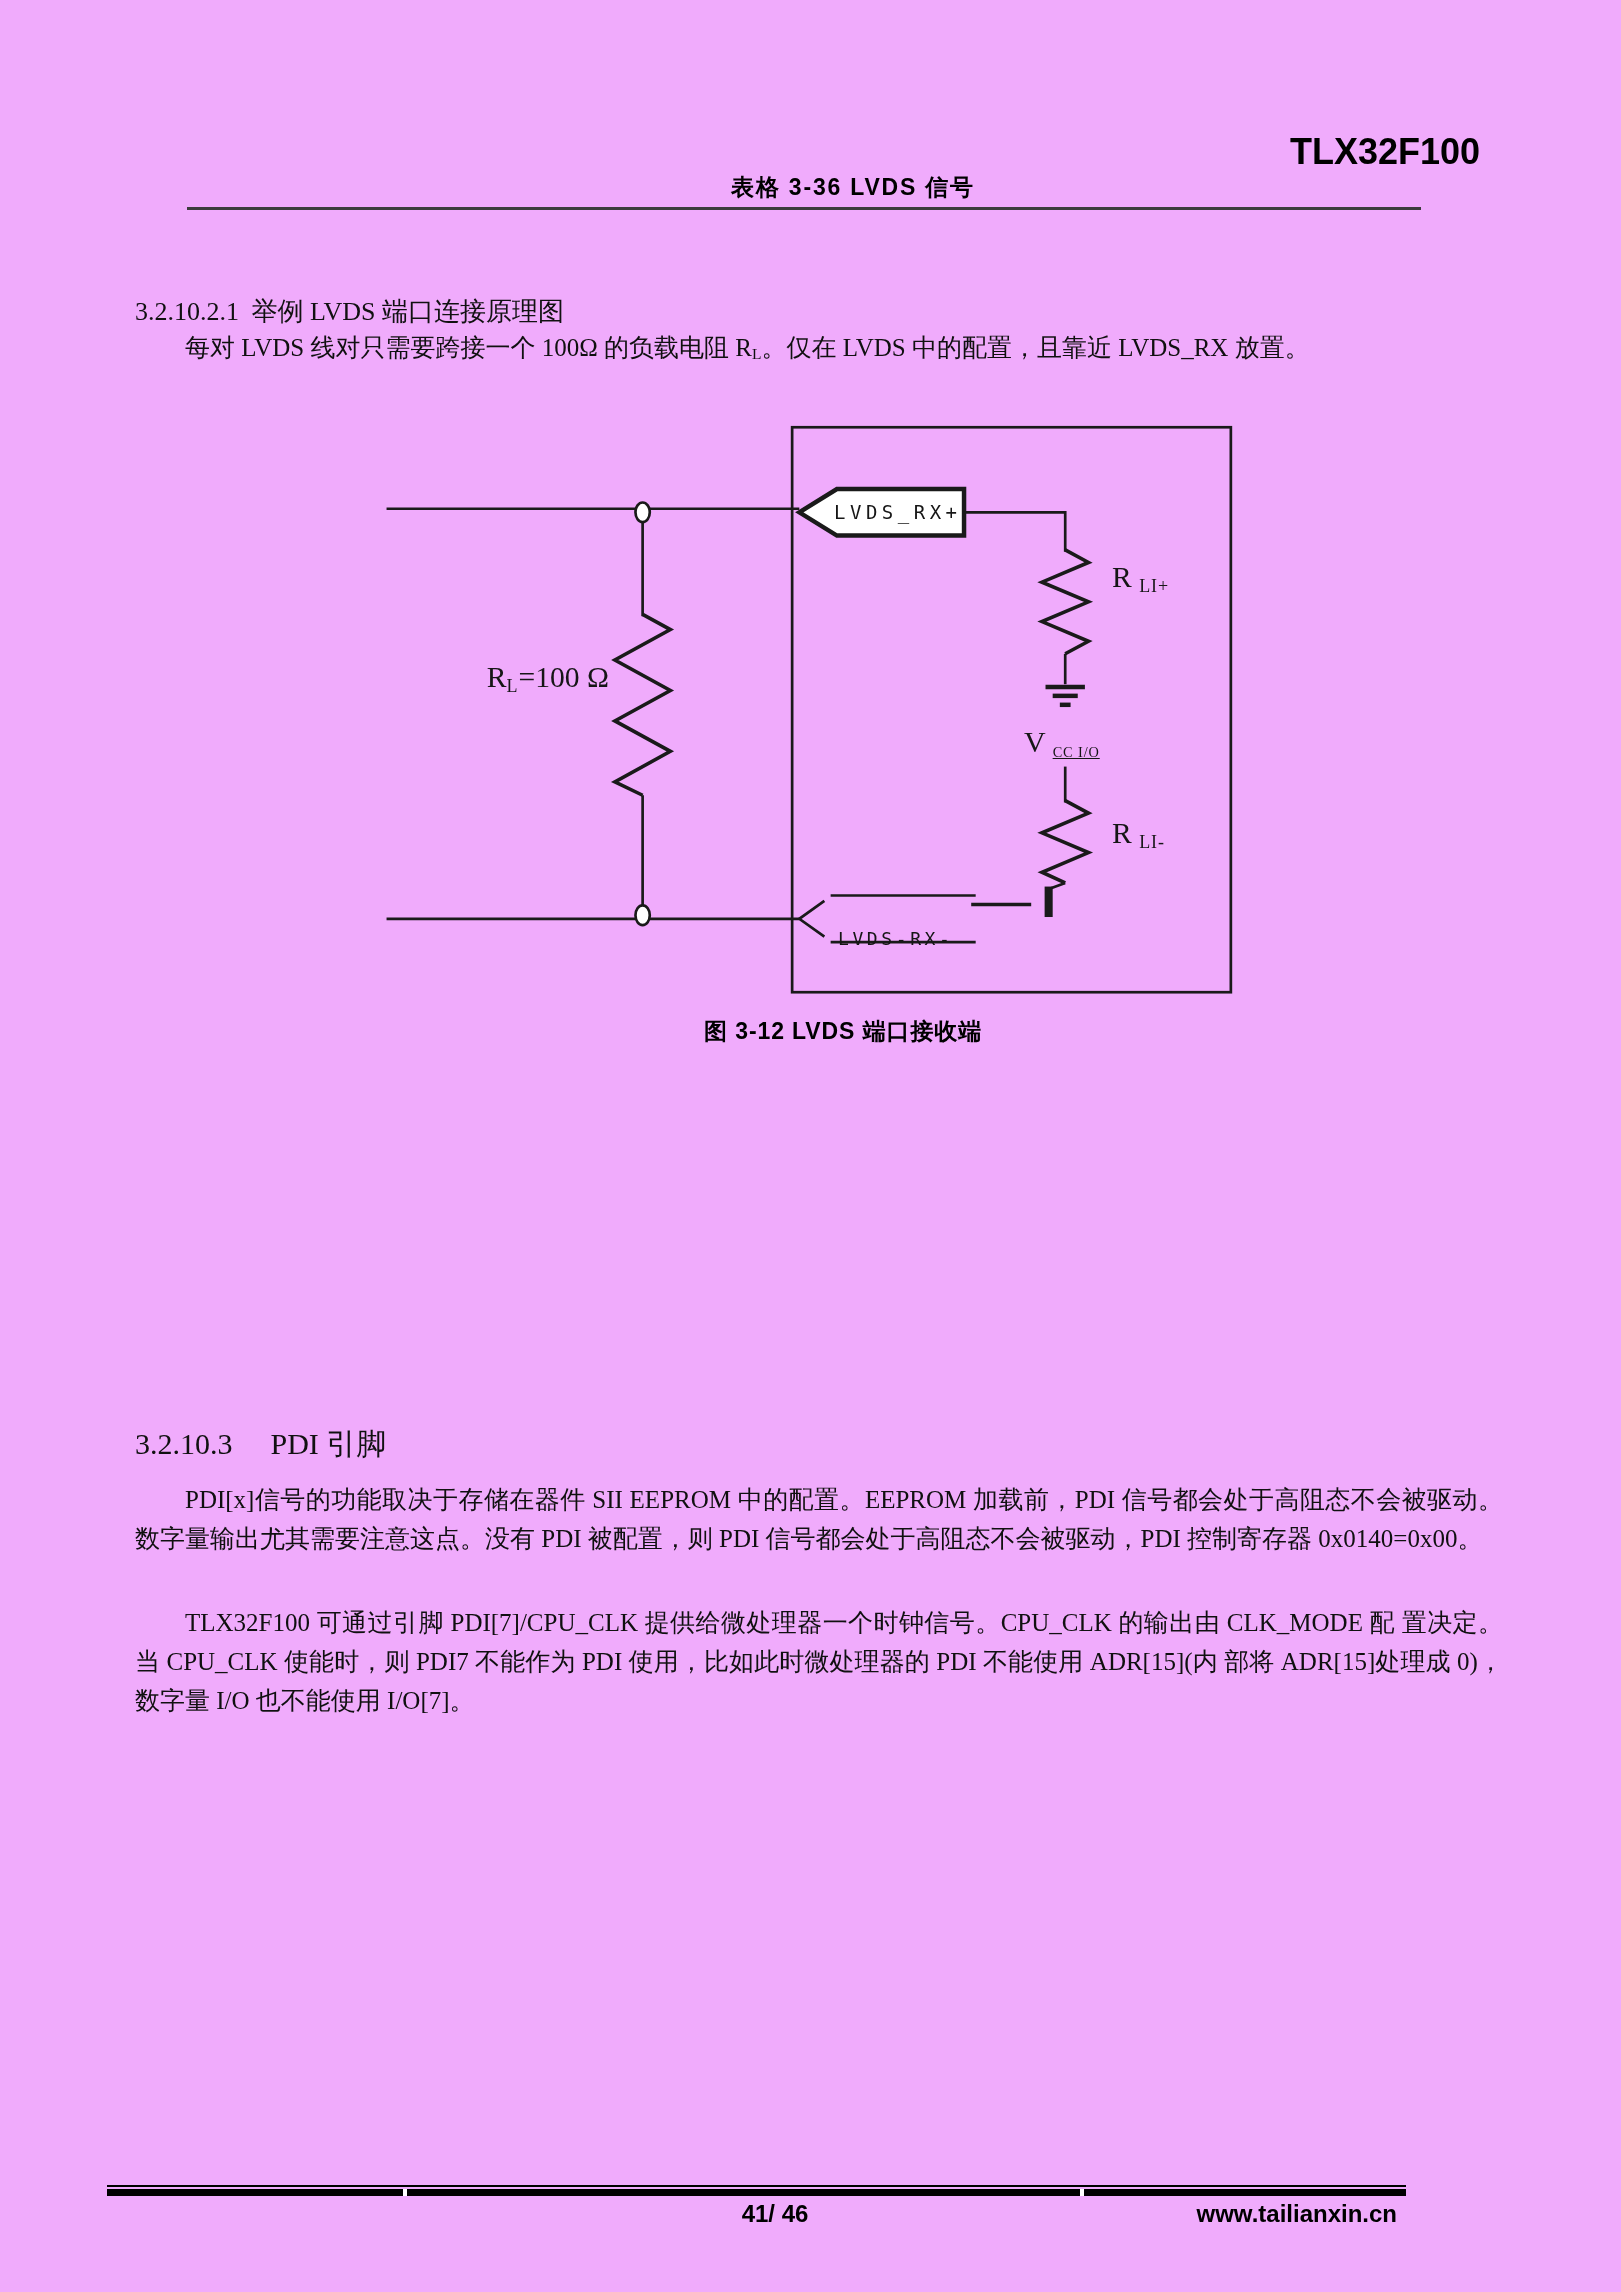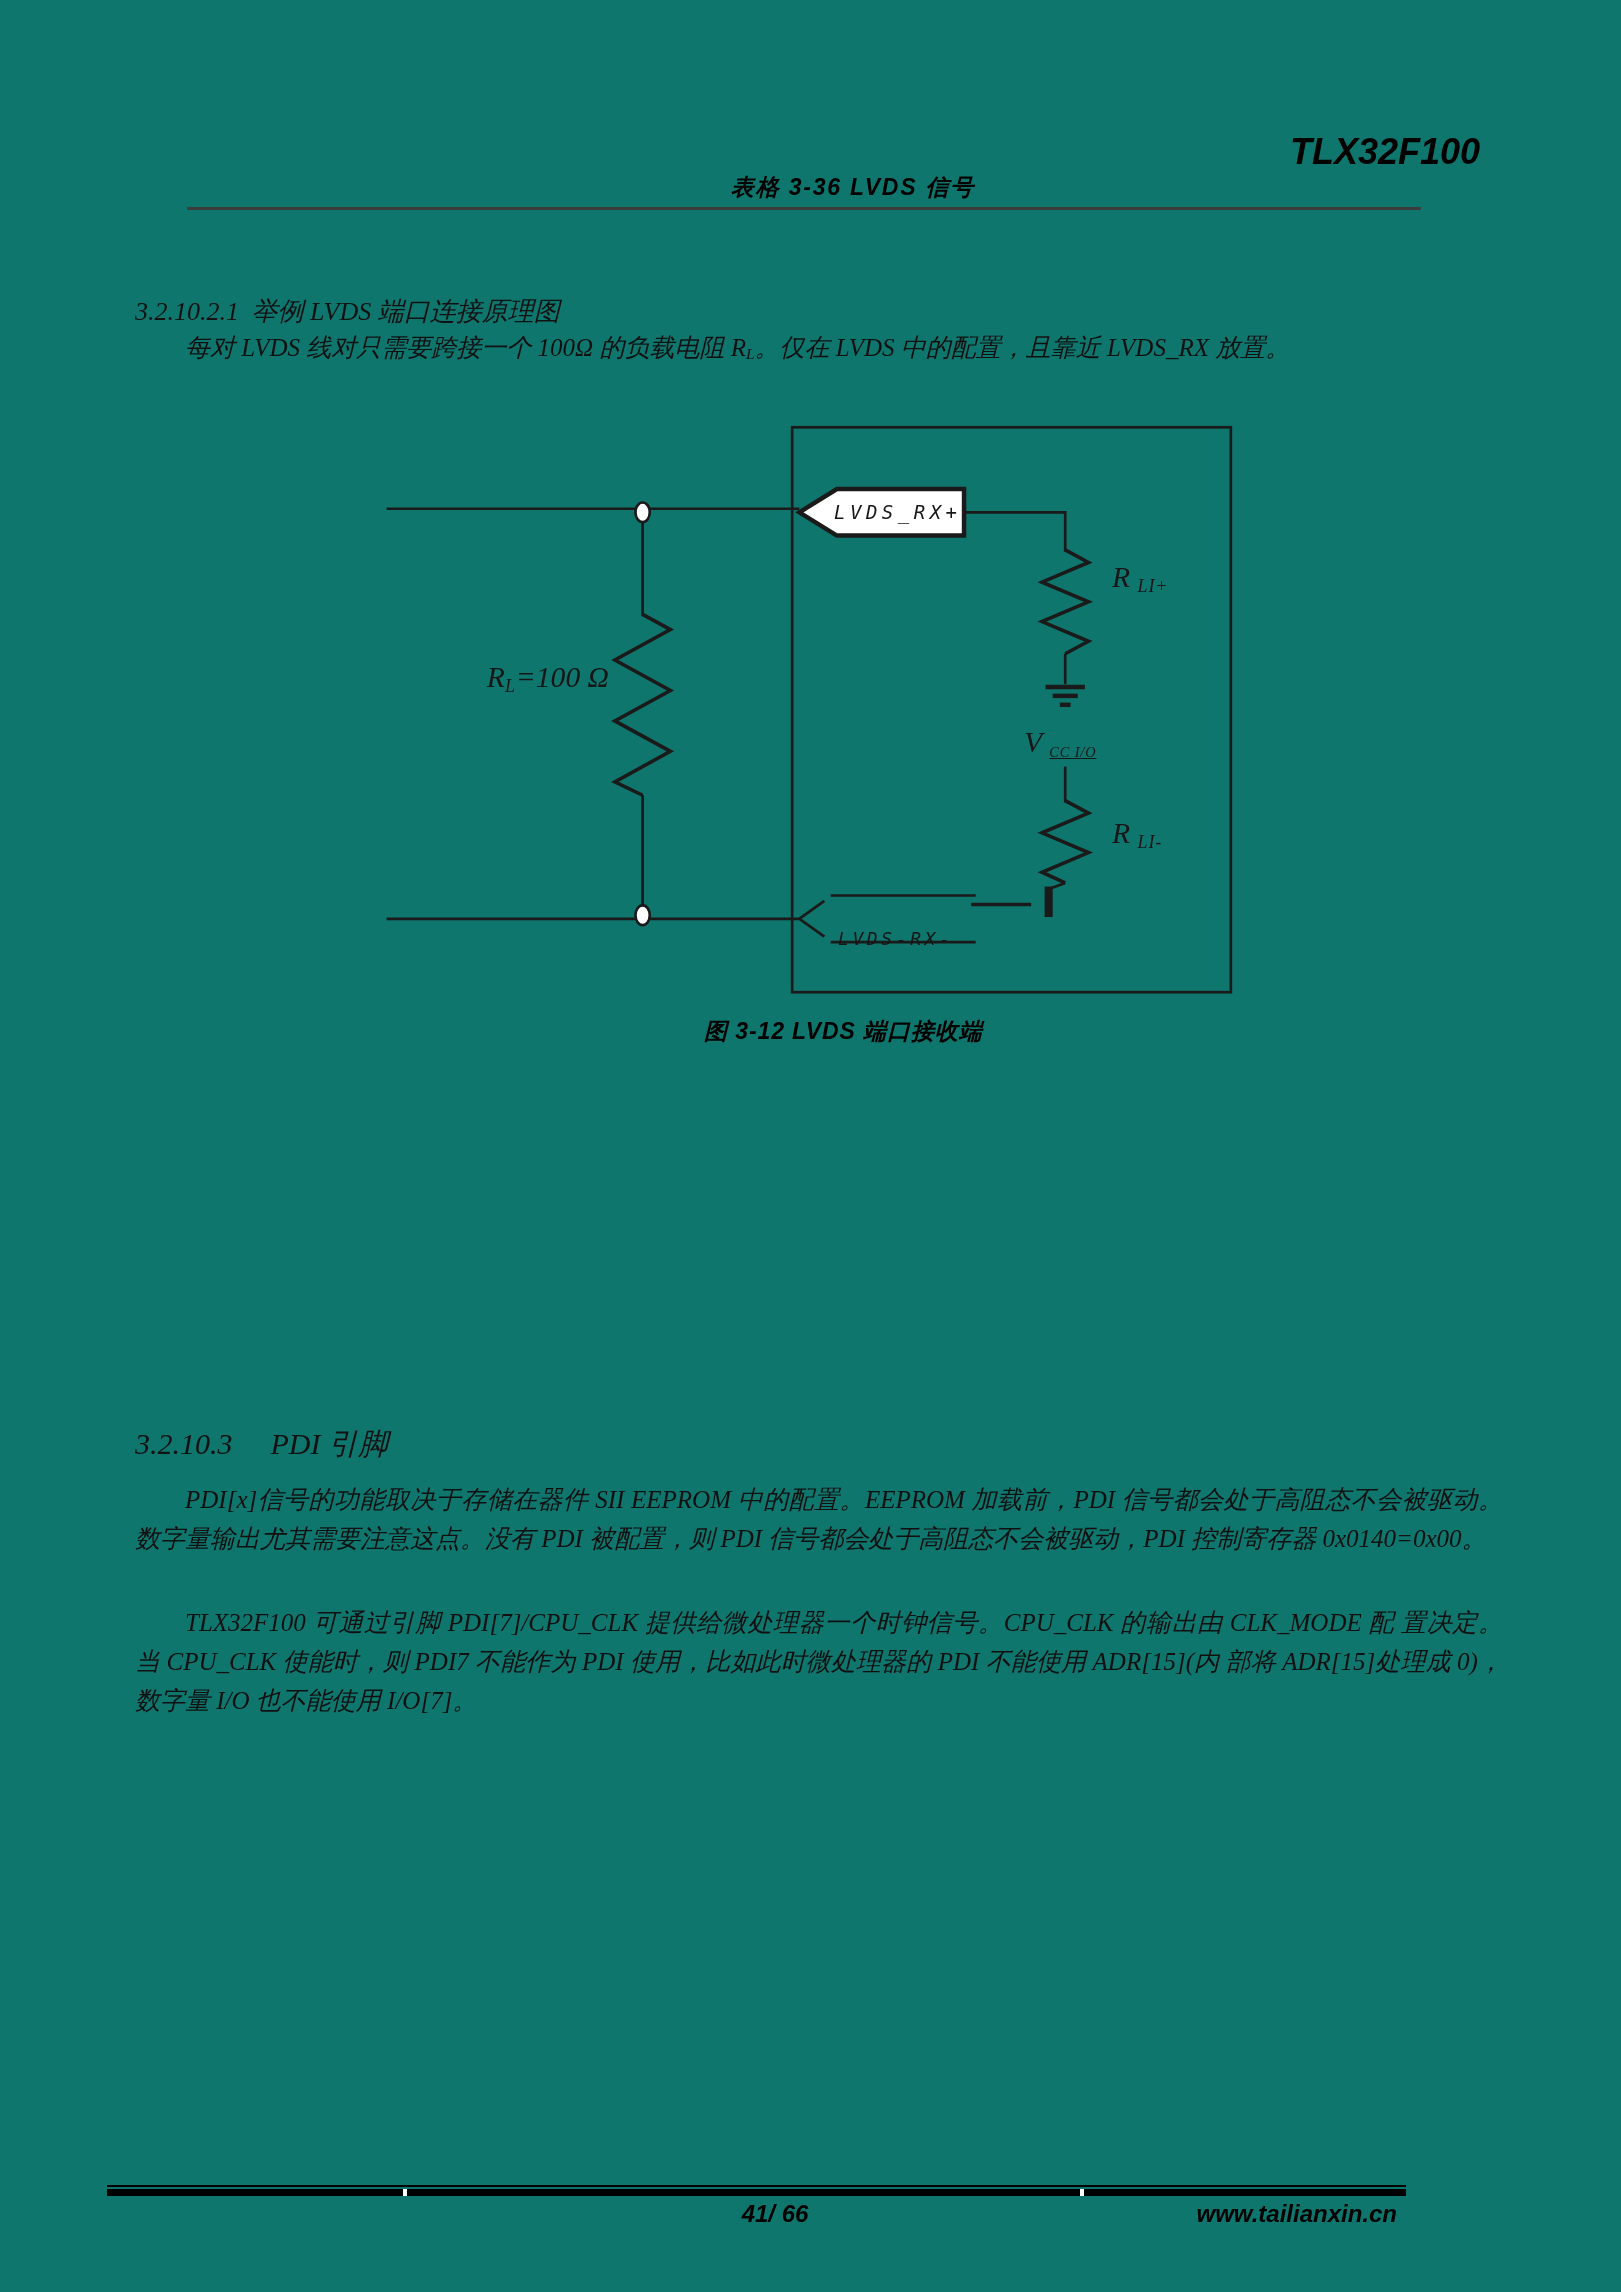--- a/index.html
+++ b/index.html
@@ -1,21 +1,20 @@
 <!DOCTYPE html>
 <html style="font-size:14.3px"><head>
 <meta charset="utf-8">
 <style>
   * { margin:0; padding:0; box-sizing:border-box; }
   html,body { background:#ffffff; }
   .page {
-    position:relative; width:1622px; height:2293px; background:#0f766e;
+    position:relative; width:1622px; height:2293px; background:#f0abfc;
     font-family:"Liberation Serif","DejaVu Serif",serif; color:#111;
     overflow:hidden;
-    font-style:italic;
   }
   
   .doc-title {
     position:absolute; top:131px; right:142px; width:448px; text-align:right;
     font-family:"Liberation Sans","DejaVu Sans",sans-serif;
     font-weight:bold; font-size:36px; letter-spacing:0px; color:#000;
   }
   .running-title {
     position:absolute; top:172px; left:638px; width:430px; text-align:center;
     font-family:"Liberation Sans","DejaVu Sans",sans-serif;
@@ -139,17 +138,17 @@
   </div>
   <p class="body p2">PDI[x]信号的功能取决于存储在器件 SII EEPROM 中的配置。EEPROM 加载前，PDI 信号都会处于高阻态不会被驱动。数字量输出尤其需要注意这点。没有 PDI 被配置，则 PDI 信号都会处于高阻态不会被驱动，PDI 控制寄存器 0x0140=0x00。</p>
   <p class="body p3">TLX32F100 可通过引脚 PDI[7]/CPU_CLK 提供给微处理器一个时钟信号。CPU_CLK 的输出由 CLK_MODE 配 置决定。当 CPU_CLK 使能时，则 PDI7 不能作为 PDI 使用，比如此时微处理器的 PDI 不能使用 ADR[15](内 部将 ADR[15]处理成 0)，数字量 I/O 也不能使用 I/O[7]。</p>
 
   <div class="footer-bar">
     <div class="thin"></div>
     <div class="thick"></div>
     <div class="notch" style="left:296px;"></div>
     <div class="notch" style="left:973px;"></div>
   </div>
-  <div class="footer-page">41/ 66</div>
+  <div class="footer-page">41/ 46</div>
   <div class="footer-site">www.tailianxin.cn</div>
 
 </div>
 
 
 </body></html>

